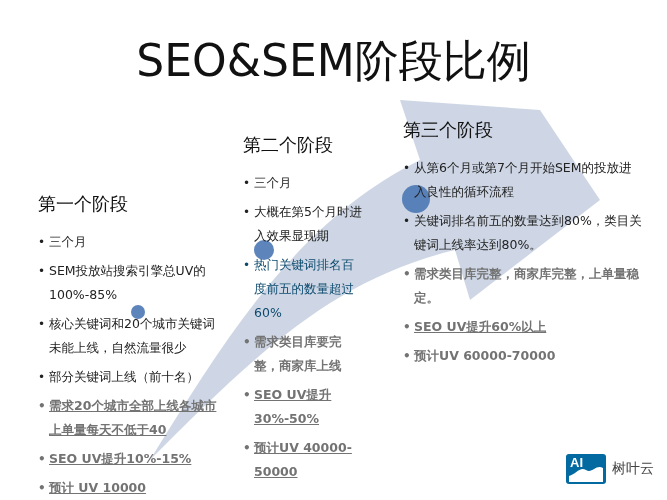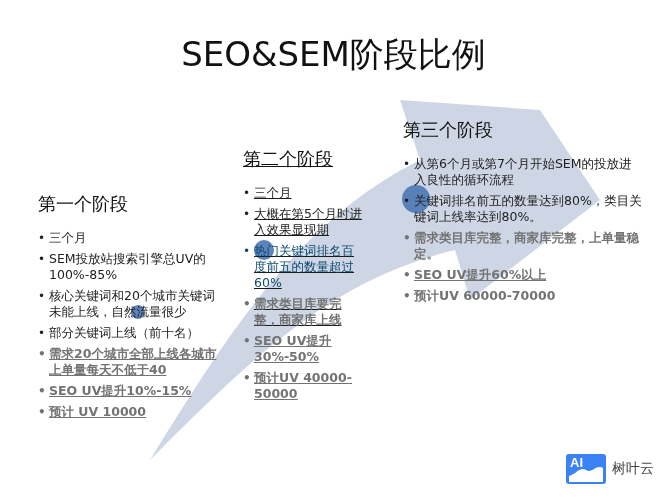--- a/index.html
+++ b/index.html
@@ -1,34 +1,34 @@
 <!DOCTYPE html>
 <html><head>
 <meta charset="utf-8">
 <style>
   html, body { margin:0; padding:0; }
   body { width:667px; height:500px; background:#ffffff; position:relative; overflow:hidden;
          font-family:"DejaVu Sans","Liberation Sans",sans-serif; color:#1a1a1a; }
   .arrow { position:absolute; left:0; top:0; width:667px; height:500px; }
   .title { position:absolute; left:0; top:32px; width:667px; text-align:center;
-           font-size:34px; letter-spacing:0px; color:#111; font-weight:normal; }
+           font-size:44px; letter-spacing:0px; color:#111; font-weight:normal; }
   .stage { position:absolute; }
   .stage h2 { margin:0 0 14px 0; font-size:18px; font-weight:normal; color:#111; }
   .stage ul { list-style:none; margin:0; padding:0; }
-  .stage li { position:relative; padding-left:11px; font-size:12.5px; line-height:16px; margin-bottom:5px; color:#222; }
+  .stage li { position:relative; padding-left:11px; font-size:12.5px; line-height:24px; margin-bottom:5px; color:#222; }
   .stage li::before { content:"•"; position:absolute; left:0; top:0; font-size:12px; }
   .stage li.bold { font-weight:bold; color:#737373; }
   .stage li.ul span { text-decoration:underline; }
   .stage li.light { color:#0c4a6e; }
   .s1 { left:38px; top:192px; width:180px; }
-  .s2 { left:243px; top:147px; width:120px;text-decoration:underline; }
+  .s2 { left:243px; top:133px; width:120px; }
   .s3 { left:403px; top:118px; width:240px; }
   .dot { position:absolute; border-radius:50%; background:#4f79b5; opacity:0.92; }
   .logo { position:absolute; left:566px; top:454px; display:flex; align-items:center; }
-  .logo-box { width:40px; height:30px; background:#3b82f6; border-radius:3px; position:relative; overflow:hidden; }
+  .logo-box { width:40px; height:30px; background:#0369a1; border-radius:3px; position:relative; overflow:hidden; }
   .logo-box .ai { position:absolute; left:4px; top:1px; color:#fff; font-weight:bold; font-size:13px; font-family:"Liberation Sans",sans-serif; }
   .logo-text { margin-left:6px; font-size:14px; font-weight:normal; color:#444; }
 </style>
 </head>
 <body>
 
 <svg class="arrow" viewBox="0 0 667 500">
   <path d="M150 460 C 230 330, 300 220, 420 160 L 400 100 L 540 110 L 600 200 L 470 300 L 455 250 C 330 280, 250 360, 150 460 Z" fill="#c9d1e2" opacity="0.9"></path>
 </svg>
 

